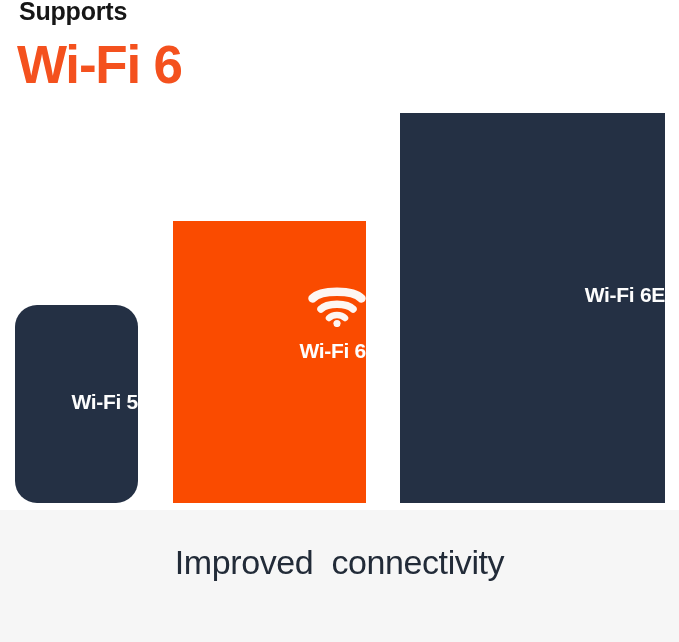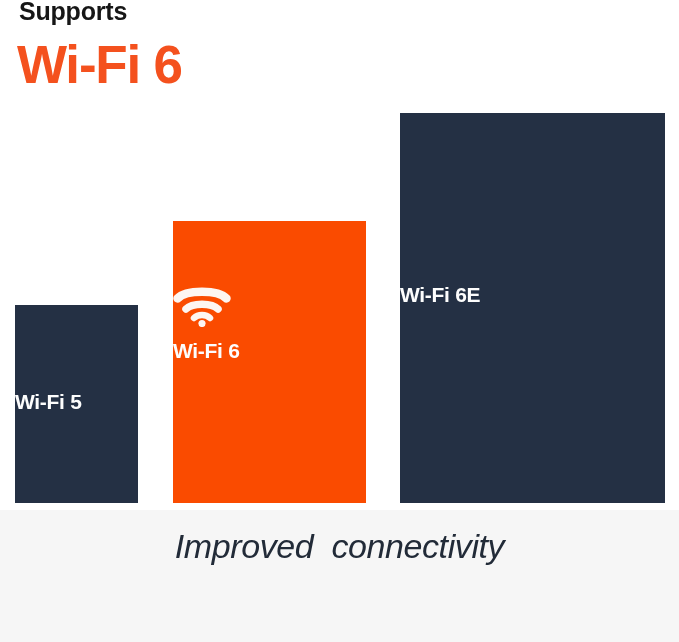--- a/index.html
+++ b/index.html
@@ -52,39 +52,40 @@
     left: 0;
     top: 0;
     width: 679px;
     height: 510px;
   }
   .bar {
     position: absolute;
     box-sizing: border-box;
     display: flex;
     flex-direction: column;
-    align-items: flex-start;
+    align-items: flex-end;
     justify-content: flex-start;
   }
   .bar-label {
     color: #fdfdfd;
     font-size: 21px;
     font-weight: bold;
     letter-spacing: -0.3px;
     white-space: nowrap;
     text-align: center;
   }
 
   
   #bar-wifi5 {
     left: 15px;
     top: 305px;
     width: 123px;
     height: 198px;
     background: #243044;
+    border-radius: 22px;
   }
   #bar-wifi5 .bar-label { margin-top: 85px; }
 
   #bar-wifi6 {
     left: 173px;
     top: 221px;
     width: 193px;
     height: 282px;
     background: #fa4b00;
   }
@@ -122,21 +123,21 @@
   }
   .caption-line {
     color: #222b38;
     font-size: 34px;
     font-weight: normal;
     line-height: 46px;
     letter-spacing: -0.4px;
     white-space: pre;
     text-align: center;
   }
-  .caption-line.first { margin-top: 13px; font-style: italic; }
+  .caption-line.first { margin-top: 29px; }
 </style>
 </head>
 <body>
 
 <div id="infographic">
 
   <div class="header">
     <span class="header-supports">Supports</span>
     <span class="header-headline">Wi-Fi 6</span>
   </div>

